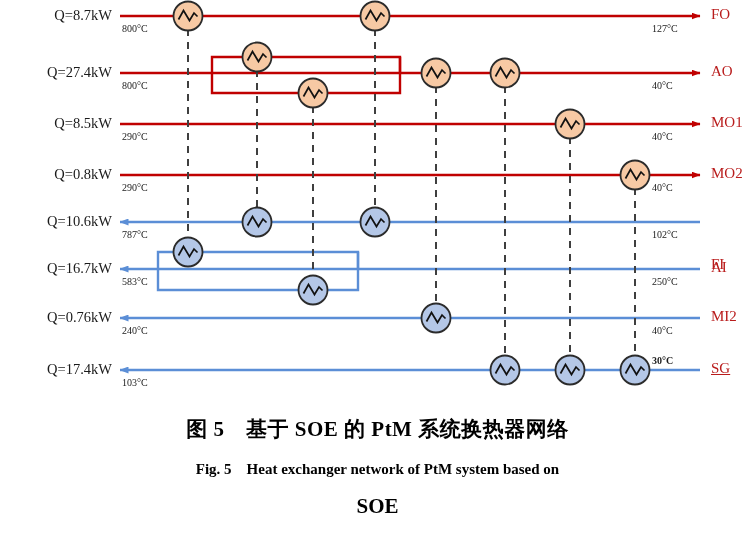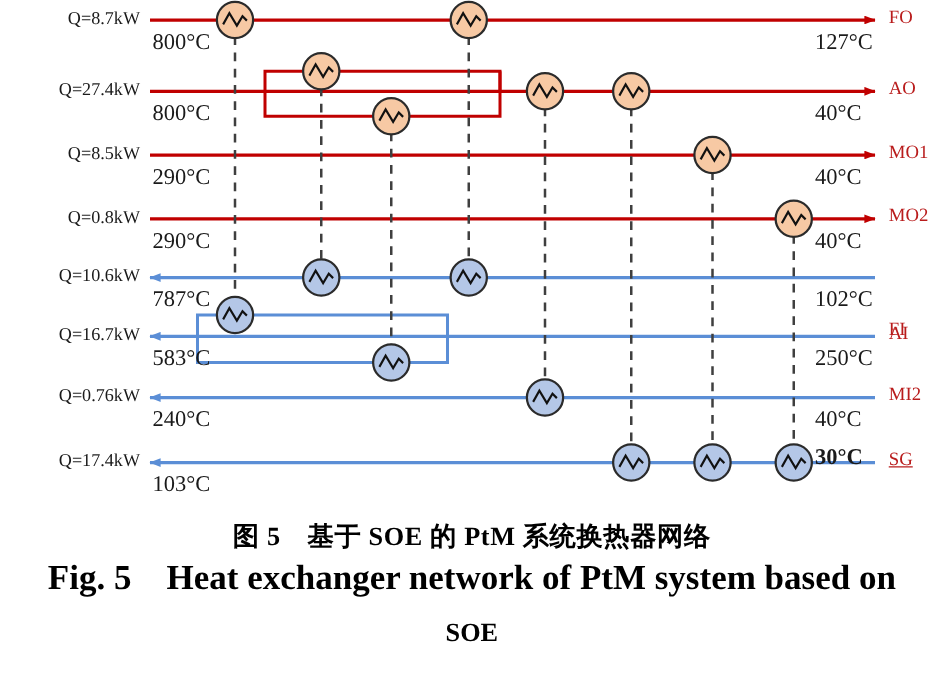--- a/index.html
+++ b/index.html
@@ -13,29 +13,29 @@
   #diagram{position:absolute;left:0;top:0;width:750px;height:410px;}
   svg{display:block;}
 
   .qlabel,.tlabel,.slabel{
     position:absolute;
     font-family:"Liberation Serif","DejaVu Serif",serif;
     white-space:nowrap;
     line-height:1;
   }
   .qlabel{font-size:14.5px;color:#1a1a1a;}
-  .tlabel{font-size:18px;color:#1a1a1a;}
+  .tlabel{font-size:10px;color:#1a1a1a;}
   .slabel{font-size:15px;color:#b91c1c;}
 
   .caption{
     position:absolute;left:0;width:755px;text-align:center;
     font-weight:bold;color:#000;
   }
   #cap-zh{top:415px;font-size:21px;letter-spacing:0.5px;}
-  #cap-en1{top:447px;font-size:28px;}
+  #cap-en1{top:461px;font-size:15px;}
   #cap-en2{top:494px;font-size:21px;}
 </style>
 </head>
 <body>
 
 <div id="root">
 
   <div id="diagram">
     <svg width="755" height="410" viewBox="0 0 755 410">
       <defs>

